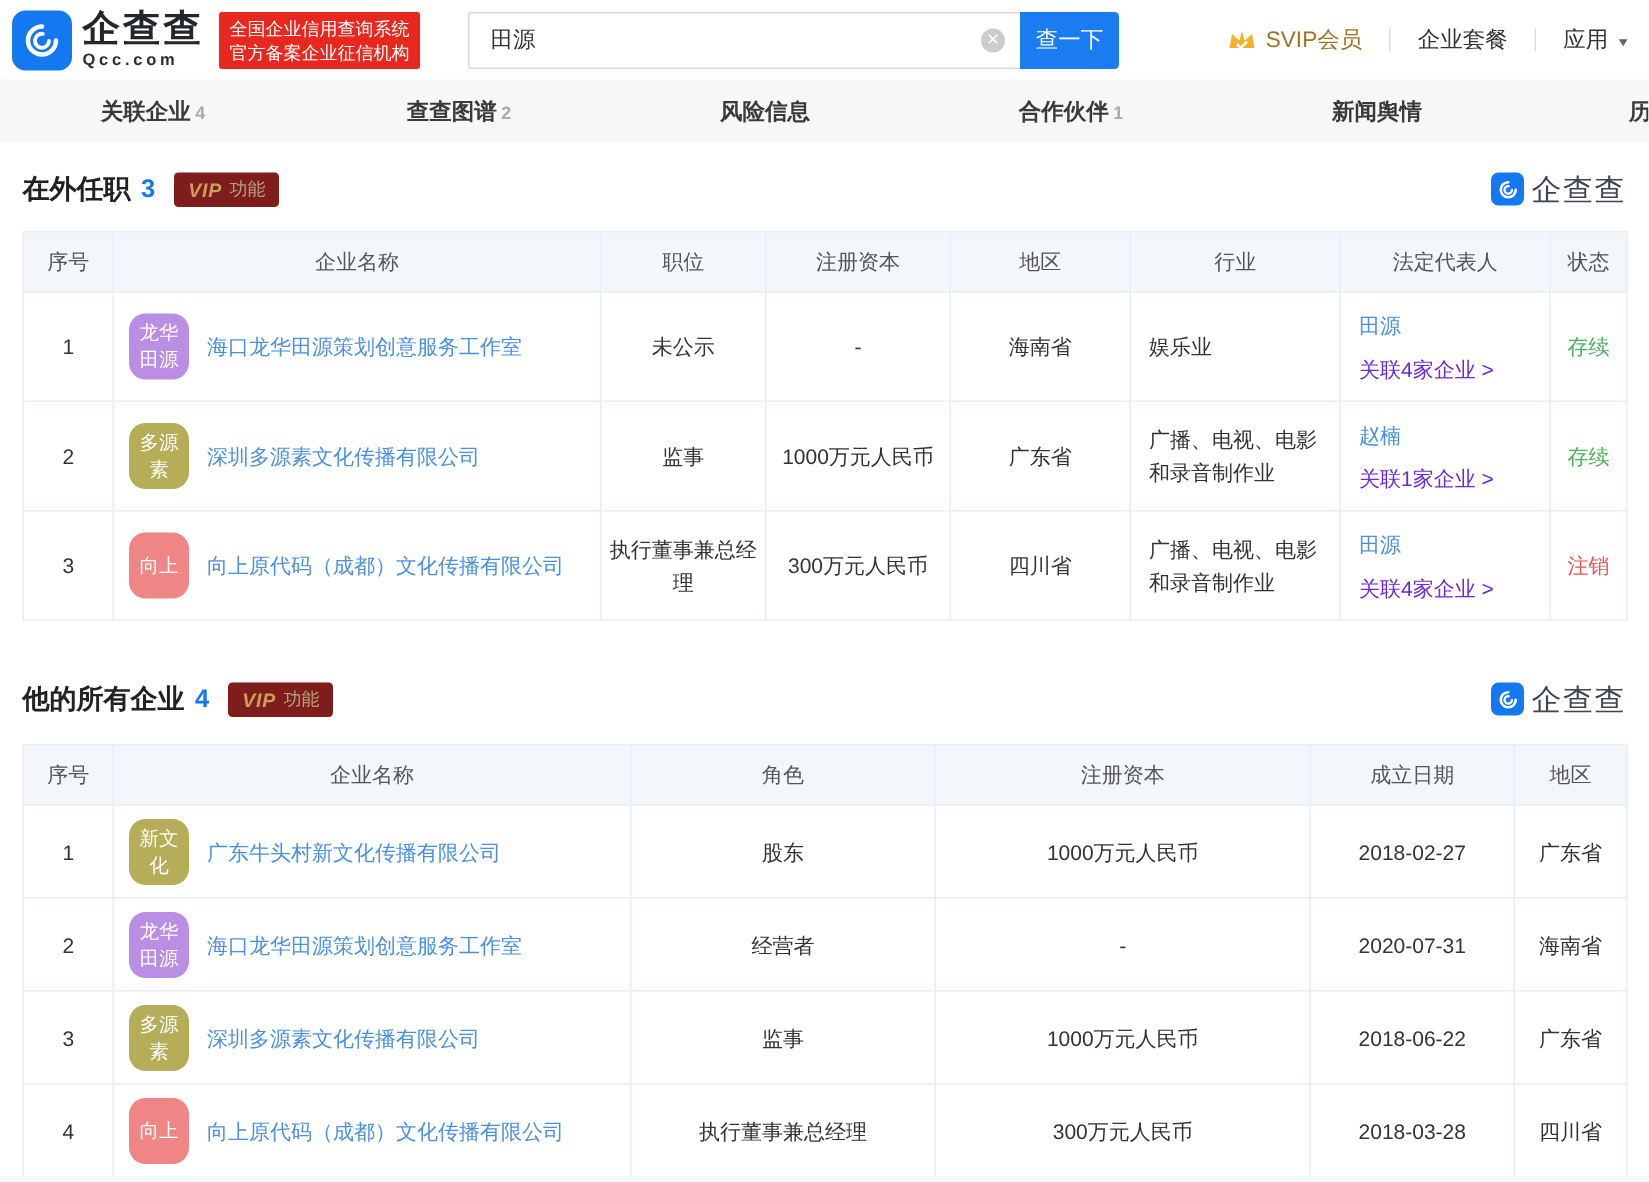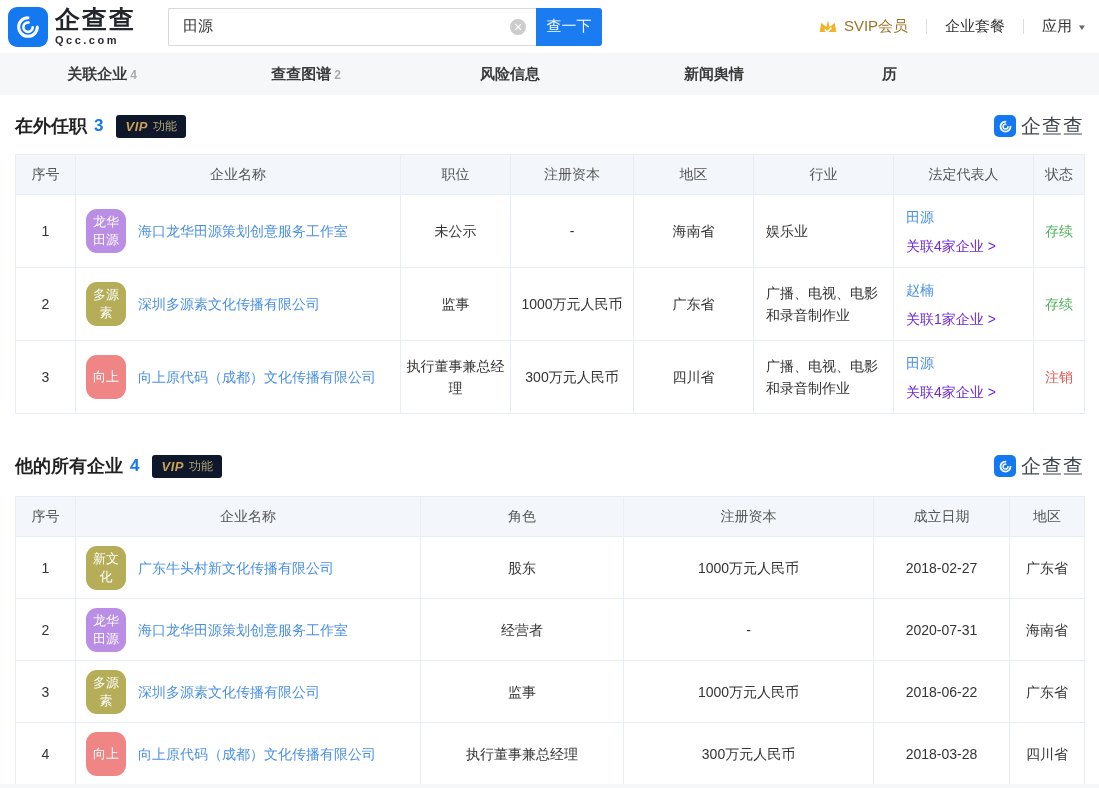--- a/index.html
+++ b/index.html
@@ -30,21 +30,21 @@
   
   .navbar { height:42px; background:#f6f7f8; display:flex; align-items:center; overflow:hidden; white-space:nowrap; }
   .nav-tab { flex:0 0 204px; text-align:center; font-size:15px; color:#3a3a3a; cursor:pointer;font-weight:bold; }
   .nav-tab .cnt { font-size:12px; color:#aaa; margin-left:3px; }
   .nav-tab.cutoff { flex:0 0 auto; margin-left:66px; }
   
   .section-head { display:flex; align-items:center; margin:16px 15px 13px; height:30px; }
   .section-head.second { margin-top:37px; margin-bottom:15px; }
   .sec-title { font-size:18px; font-weight:700; color:#222; }
   .sec-count { font-size:17px; font-weight:700; color:#1478f0; margin-left:7px; }
-  .vip-badge { margin-left:13px; background:#0f172a; border-radius:3px; padding:3px 9px; display:flex; align-items:center; cursor:pointer; }
+  .vip-badge { margin-left:13px; background:#7f1d1d; border-radius:3px; padding:3px 9px; display:flex; align-items:center; cursor:pointer; }
   .vip-badge .vip { color:#c9a158; font-weight:700; font-style:italic; font-size:13px; letter-spacing:.5px; }
   .vip-badge .vip-label { color:#b3a577; font-size:12px; margin-left:5px; }
   .watermark { margin-left:auto; display:flex; align-items:center; }
   .wm-mark { width:22px; height:22px; border-radius:5px; background:#1478f0; display:flex; align-items:center; justify-content:center; }
   .wm-text { font-size:20px; color:#3f4650; margin-left:5px; letter-spacing:1px; }
   
   table { width:1069px; margin:0 15px; border-collapse:collapse; table-layout:fixed; }
   th, td { border:1px solid #e7eef6; }
   thead th { background:#f3f6fb; font-weight:400; color:#555; font-size:14px; height:40px; }
   td { font-size:14px; color:#333; text-align:center; vertical-align:middle; line-height:22px; }
@@ -70,20 +70,24 @@
       <svg width="28" height="28" viewBox="0 0 24 24" fill="none">
         <path d="M12 4a8 8 0 1 0 8 8" stroke="#fff" stroke-width="2.6" stroke-linecap="round"></path>
         <path d="M12.5 8.2a4 4 0 1 0 3.5 4" stroke="#fff" stroke-width="2.2" stroke-linecap="round"></path>
       </svg>
     </div>
     <div class="brand-col">
       <div class="brand-cn">企查查</div>
       <div class="brand-en">Qcc.com</div>
     </div>
   </div>
+  <div class="cert-badge">
+    <div>全国企业信用查询系统</div>
+    <div>官方备案企业征信机构</div>
+  </div>
   <div class="search-zone">
     <div class="search-box">
       <input class="search-input" type="text" value="田源" style="">
       <div class="clear-btn">✕</div>
     </div>
     <button class="search-btn">查一下</button>
   </div>
   <div class="top-right">
     <div class="svip">
       <svg width="20" height="16" viewBox="0 0 24 18">
@@ -103,20 +107,23 @@
 
 <div class="navbar">
   <div class="nav-tab">
     <span>关联企业</span><span class="cnt">4</span>
   </div>
   <div class="nav-tab">
     <span>查查图谱</span><span class="cnt">2</span>
   </div>
   <div class="nav-tab">
     <span>风险信息</span>
+  </div>
+  <div class="nav-tab">
+    <span>合作伙伴</span><span class="cnt">1</span>
   </div>
   <div class="nav-tab">
     <span>新闻舆情</span>
   </div>
   <div class="nav-tab cutoff">
     <span>历</span>
   </div>
 </div>
 
 <div class="section-head">

